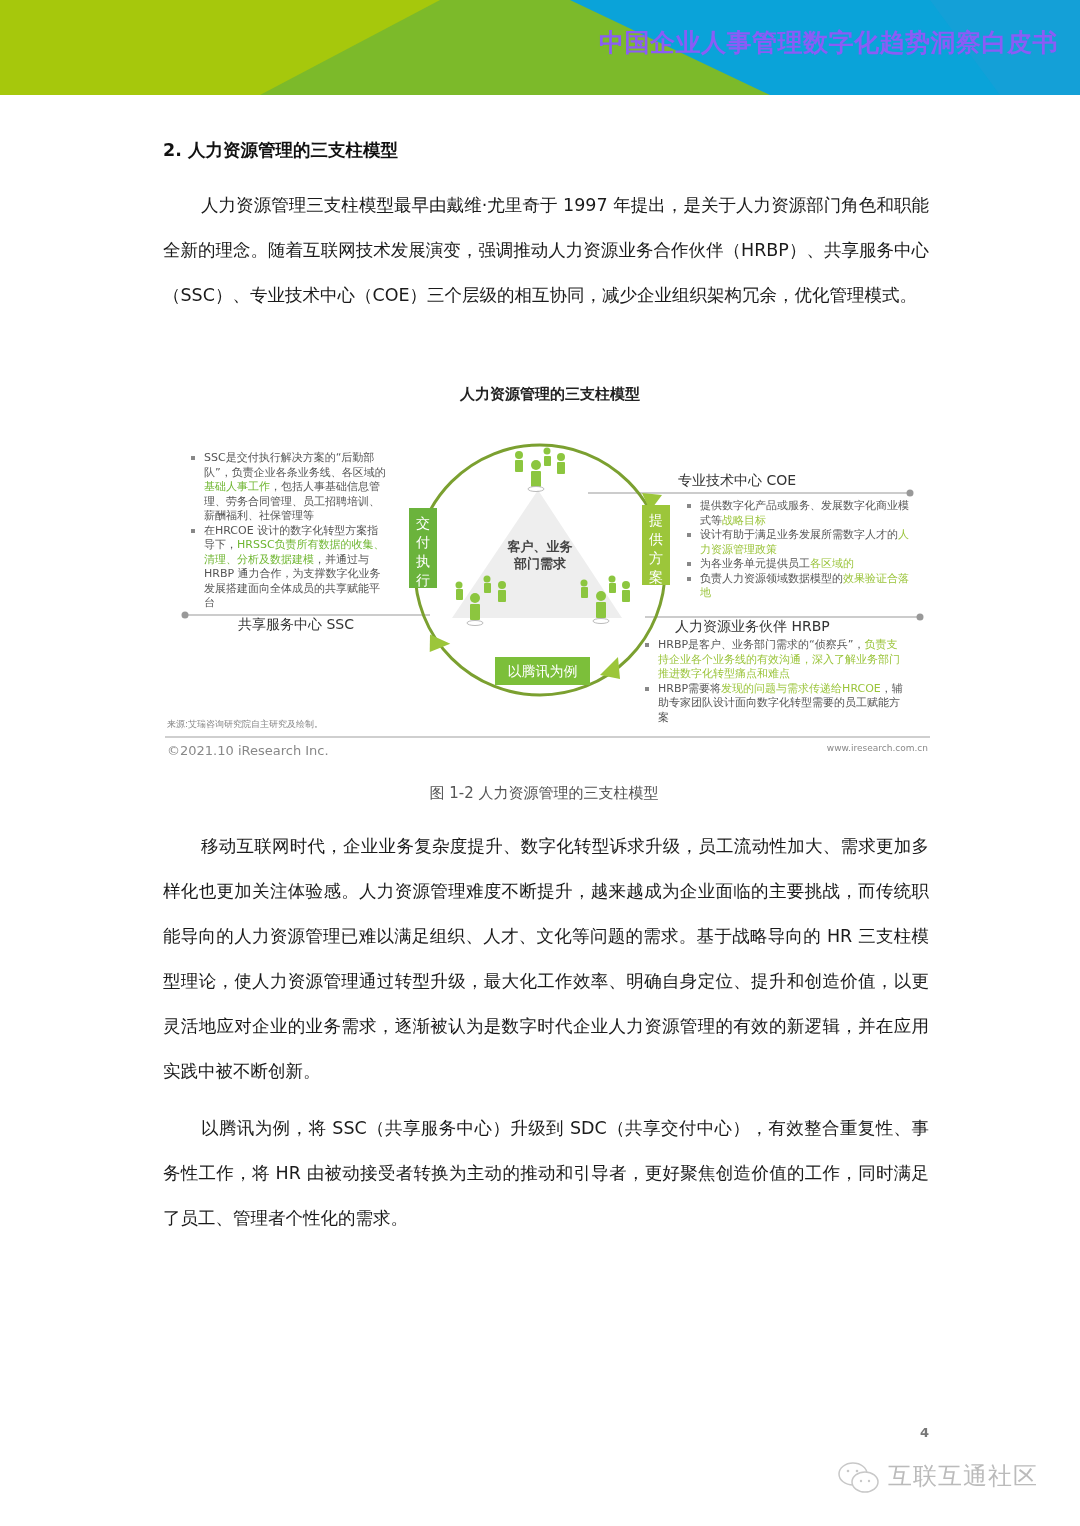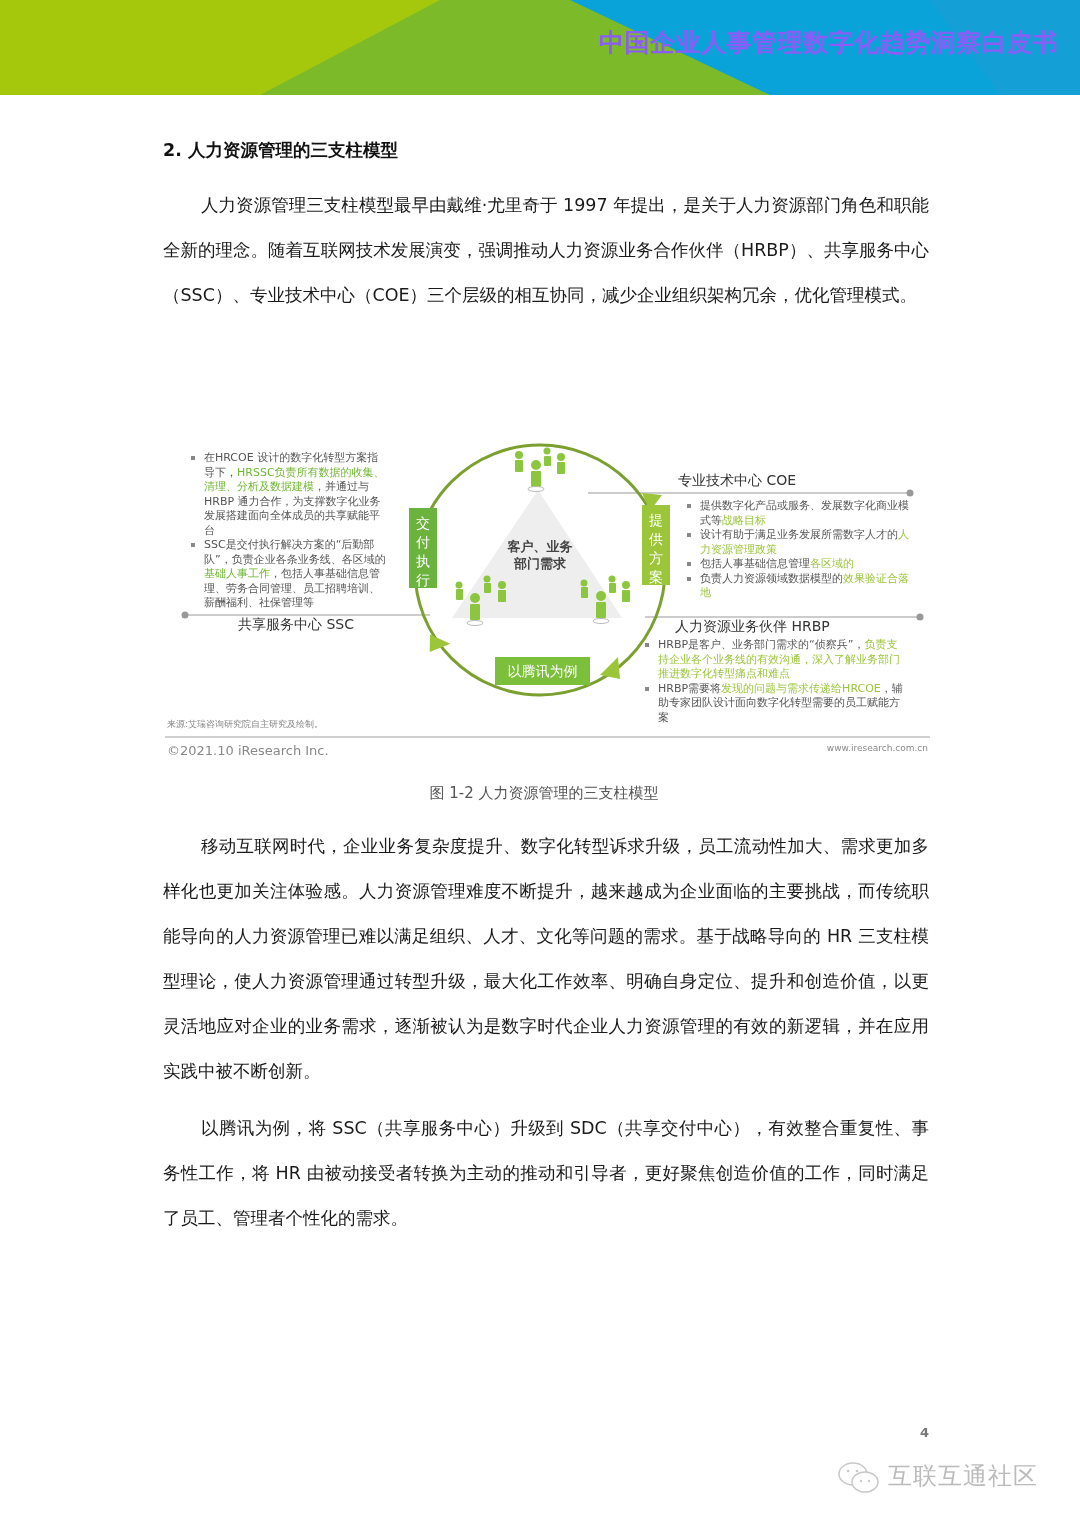--- a/index.html
+++ b/index.html
@@ -52,20 +52,21 @@
     <polygon points="0,0 440,0 260,95 0,95" fill="#a6c80c"></polygon>
     <polygon points="930,0 1080,0 1080,95 1000,95" fill="#1b9fd6" opacity="0.6"></polygon>
   </svg>
   <div class="banner-title">中国企业人事管理数字化趋势洞察白皮书</div>
 </div>
 
 <div class="h2">2. 人力资源管理的三支柱模型</div>
 <div class="para p1">人力资源管理三支柱模型最早由戴维·尤里奇于 1997 年提出，是关于人力资源部门角色和职能全新的理念。随着互联网技术发展演变，强调推动人力资源业务合作伙伴（HRBP）、共享服务中心（SSC）、专业技术中心（COE）三个层级的相互协同，减少企业组织架构冗余，优化管理模式。</div>
 
 <div class="fig">
+  <div class="fig-title">人力资源管理的三支柱模型</div>
 
   <svg class="main" width="780" height="360">
 
     <line x1="428" y1="118" x2="750" y2="118" stroke="#999" stroke-width="1.2"></line>
     <circle cx="750" cy="118" r="3.5" fill="#999"></circle>
     <line x1="25" y1="240" x2="270" y2="240" stroke="#999" stroke-width="1.2"></line>
     <circle cx="25" cy="240" r="3.5" fill="#999"></circle>
     <line x1="485" y1="242" x2="760" y2="242" stroke="#999" stroke-width="1.2"></line>
     <circle cx="760" cy="242" r="3.5" fill="#999"></circle>
 
@@ -127,30 +128,30 @@
   </div>
   <div class="vbox" style="left:482px; top:130px; height:80px; background:#9cc63a;">
     <div>提</div>
     <div>供</div>
     <div>方</div>
     <div>案</div>
   </div>
   <div class="hbox" style="left:335px; top:282px; width:95px; height:28px; background:#7cbf3a;">以腾讯为例</div>
 
   <ul class="bullets" style="left:28px; top:76px; width:200px;">
+    <li><span>SSC是交付执行解决方案的“后勤部队”，负责企业各条业务线、各区域的</span><span class="hl">基础人事工作</span><span>，包括人事基础信息管理、劳务合同管理、员工招聘培训、薪酬福利、社保管理等</span></li>
     <li><span>在HRCOE 设计的数字化转型方案指导下，</span><span class="hl">HRSSC负责所有数据的收集、清理、分析及数据建模</span><span>，并通过与HRBP 通力合作，为支撑数字化业务发展搭建面向全体成员的共享赋能平台</span></li>
-    <li><span>SSC是交付执行解决方案的“后勤部队”，负责企业各条业务线、各区域的</span><span class="hl">基础人事工作</span><span>，包括人事基础信息管理、劳务合同管理、员工招聘培训、薪酬福利、社保管理等</span></li>
   </ul>
   <div class="pillar-title" style="left:78px; top:241px;">共享服务中心 SSC</div>
 
   <div class="pillar-title" style="left:518px; top:97px;">专业技术中心  COE</div>
   <ul class="bullets" style="left:524px; top:124px; width:230px;">
     <li><span>提供数字化产品或服务、发展数字化商业模式等</span><span class="hl2">战略目标</span></li>
     <li><span>设计有助于满足业务发展所需数字人才的</span><span class="hl2">人力资源管理政策</span></li>
-    <li><span>包括人事基础信息管理</span><span class="hl2">各区域的</span></li>
+    <li><span>为各业务单元提供员工</span><span class="hl2">各区域的</span></li>
     <li><span>负责人力资源领域数据模型的</span><span class="hl2">效果验证合落地</span></li>
   </ul>
 
   <div class="pillar-title" style="left:515px; top:243px;">人力资源业务伙伴 HRBP</div>
   <ul class="bullets" style="left:482px; top:263px; width:265px;">
     <li><span>HRBP是客户、业务部门需求的“侦察兵”，</span><span class="hl2">负责支持企业各个业务线的有效沟通，深入了解业务部门推进数字化转型痛点和难点</span></li>
     <li><span>HRBP需要将</span><span class="hl2">发现的问题与需求传递给HRCOE</span><span>，辅助专家团队设计面向数字化转型需要的员工赋能方案</span></li>
   </ul>
 
   <div class="src">来源:艾瑞咨询研究院自主研究及绘制。</div>

